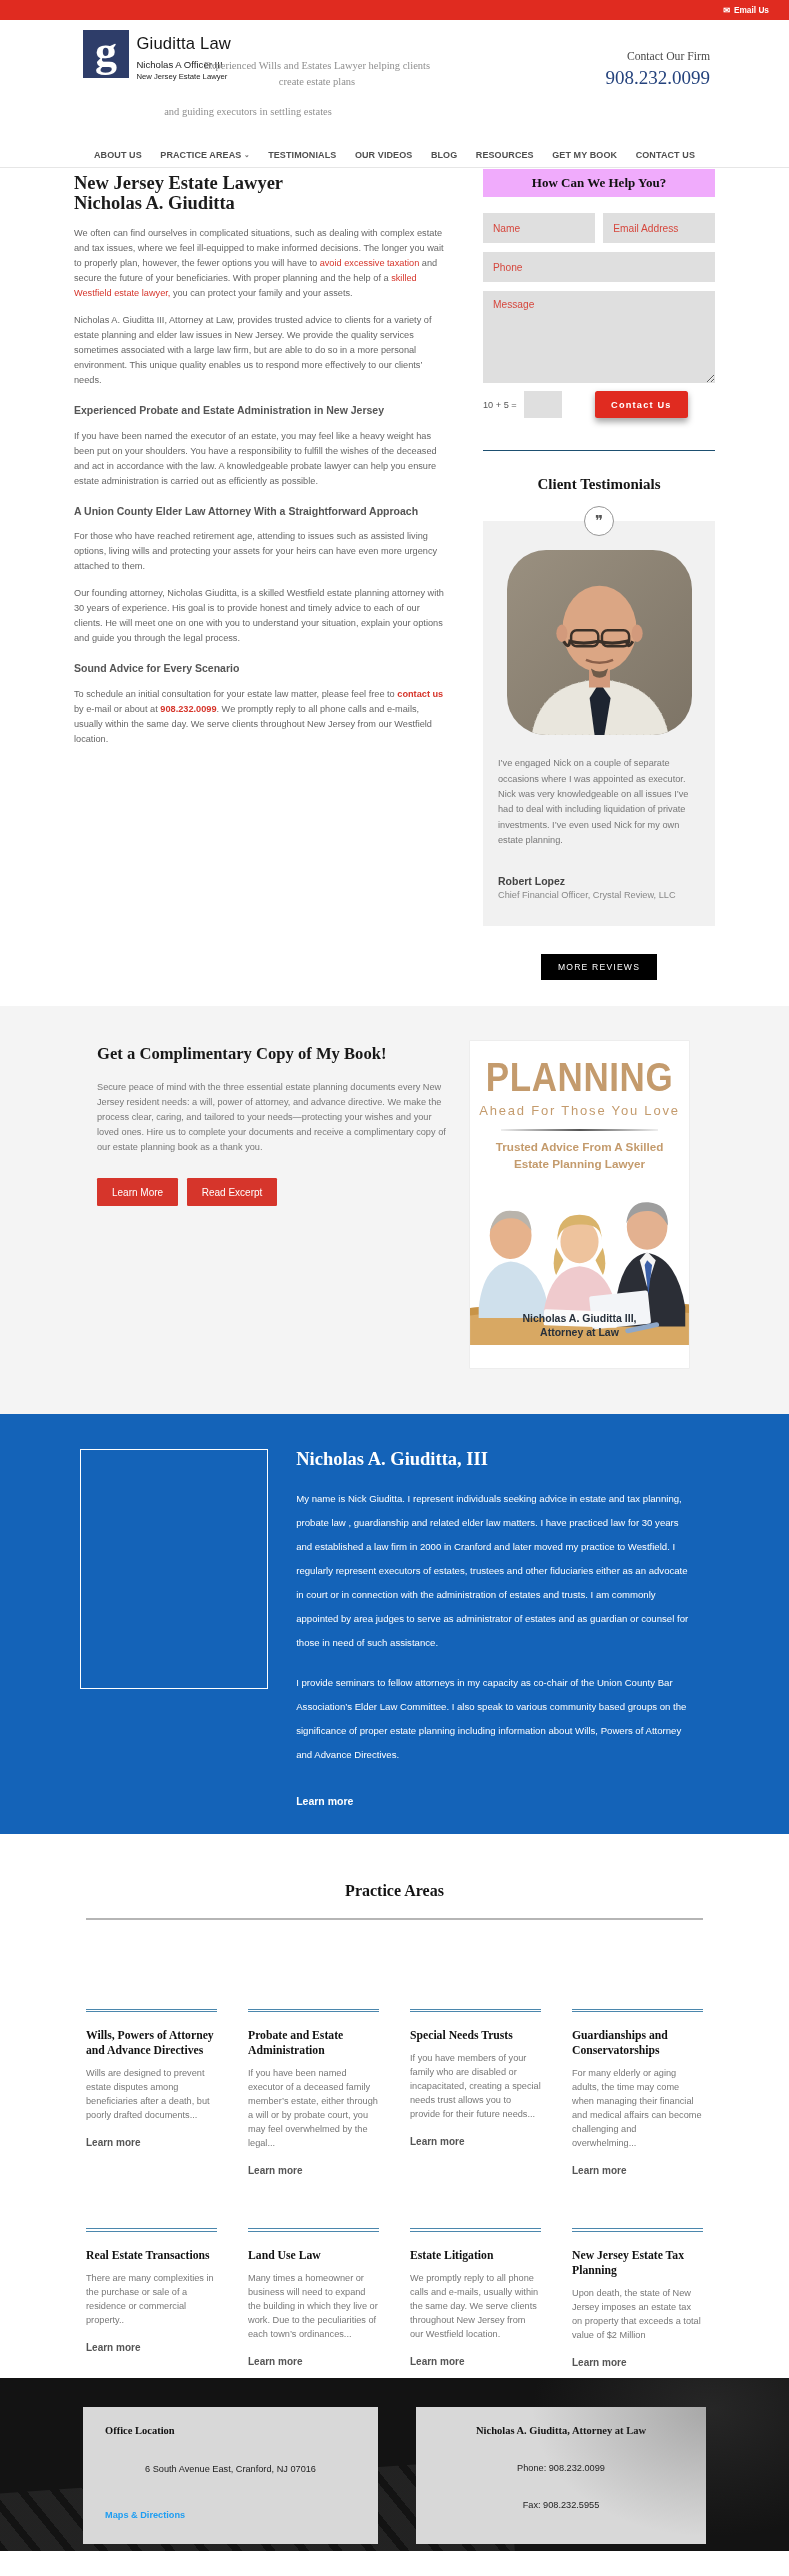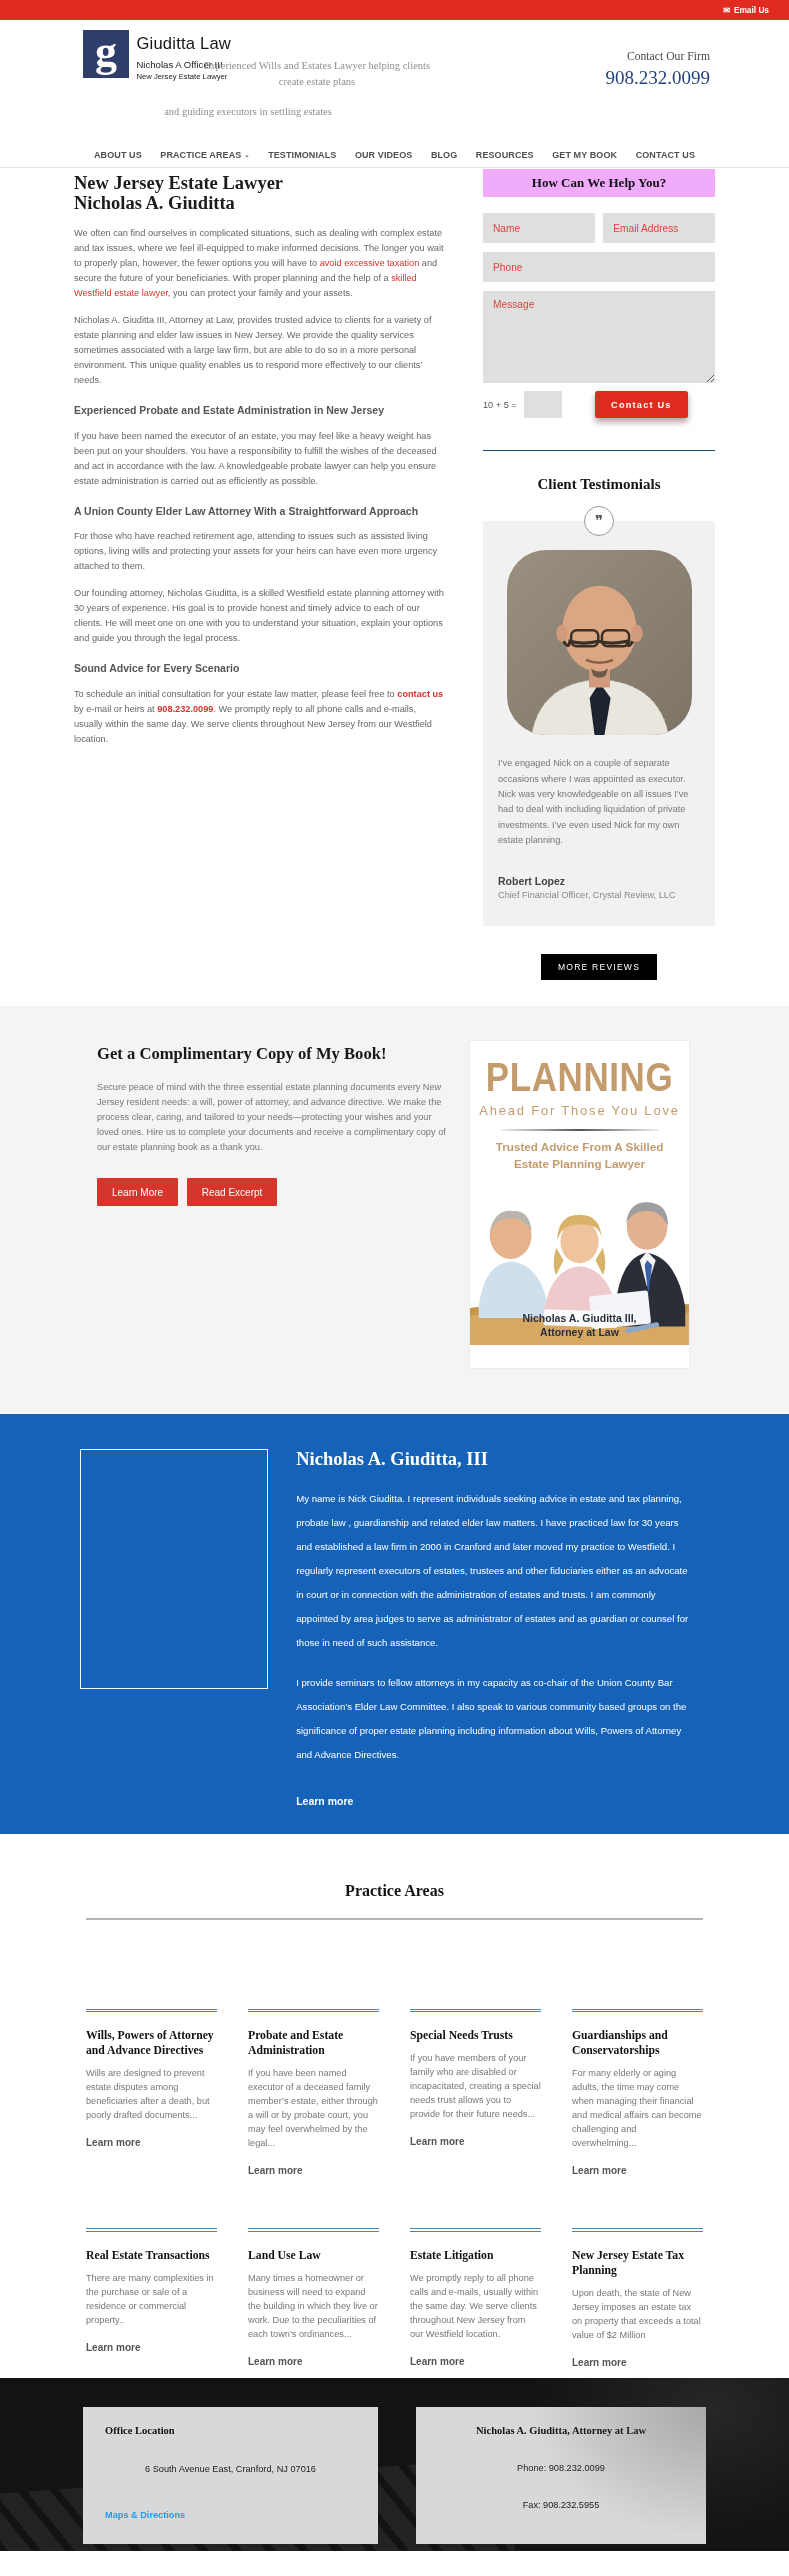--- a/index.html
+++ b/index.html
@@ -191,21 +191,21 @@
       <span>We often can find ourselves in complicated situations, such as dealing with complex estate and tax issues, where we feel ill-equipped to make informed decisions. The longer you wait to properly plan, however, the fewer options you will have to </span><span class="rlink">avoid excessive taxation</span><span> and secure the future of your beneficiaries. With proper planning and the help of a </span><span class="rlink">skilled Westfield estate lawyer,</span><span> you can protect your family and your assets.</span>
     </p>
     <p>Nicholas A. Giuditta III, Attorney at Law, provides trusted advice to clients for a variety of estate planning and elder law issues in New Jersey. We provide the quality services sometimes associated with a large law firm, but are able to do so in a more personal environment. This unique quality enables us to respond more effectively to our clients’ needs.</p>
     <h3>Experienced Probate and Estate Administration in New Jersey</h3>
     <p>If you have been named the executor of an estate, you may feel like a heavy weight has been put on your shoulders. You have a responsibility to fulfill the wishes of the deceased and act in accordance with the law. A knowledgeable probate lawyer can help you ensure estate administration is carried out as efficiently as possible.</p>
     <h3>A Union County Elder Law Attorney With a Straightforward Approach</h3>
     <p>For those who have reached retirement age, attending to issues such as assisted living options, living wills and protecting your assets for your heirs can have even more urgency attached to them.</p>
     <p>Our founding attorney, Nicholas Giuditta, is a skilled Westfield estate planning attorney with 30 years of experience. His goal is to provide honest and timely advice to each of our clients. He will meet one on one with you to understand your situation, explain your options and guide you through the legal process.</p>
     <h3>Sound Advice for Every Scenario</h3>
     <p>
-      <span>To schedule an initial consultation for your estate law matter, please feel free to </span><span class="rlink b">contact us</span><span> by e-mail or heirs at </span><span class="rlink b">908.232.0099</span><span>. We promptly reply to all phone calls and e-mails, usually within the same day. We serve clients throughout New Jersey from our Westfield location.</span>
+      <span>To schedule an initial consultation for your estate law matter, please feel free to </span><span class="rlink b">contact us</span><span> by e-mail or about at </span><span class="rlink b">908.232.0099</span><span>. We promptly reply to all phone calls and e-mails, usually within the same day. We serve clients throughout New Jersey from our Westfield location.</span>
     </p>
   </div>
 
   <div class="col-right">
     <div class="form-head">How Can We Help You?</div>
     <div class="form-body">
       <div class="form-row">
         <input class="field" placeholder="Name" style="">
         <input class="field" placeholder="Email Address" style="">
       </div>

